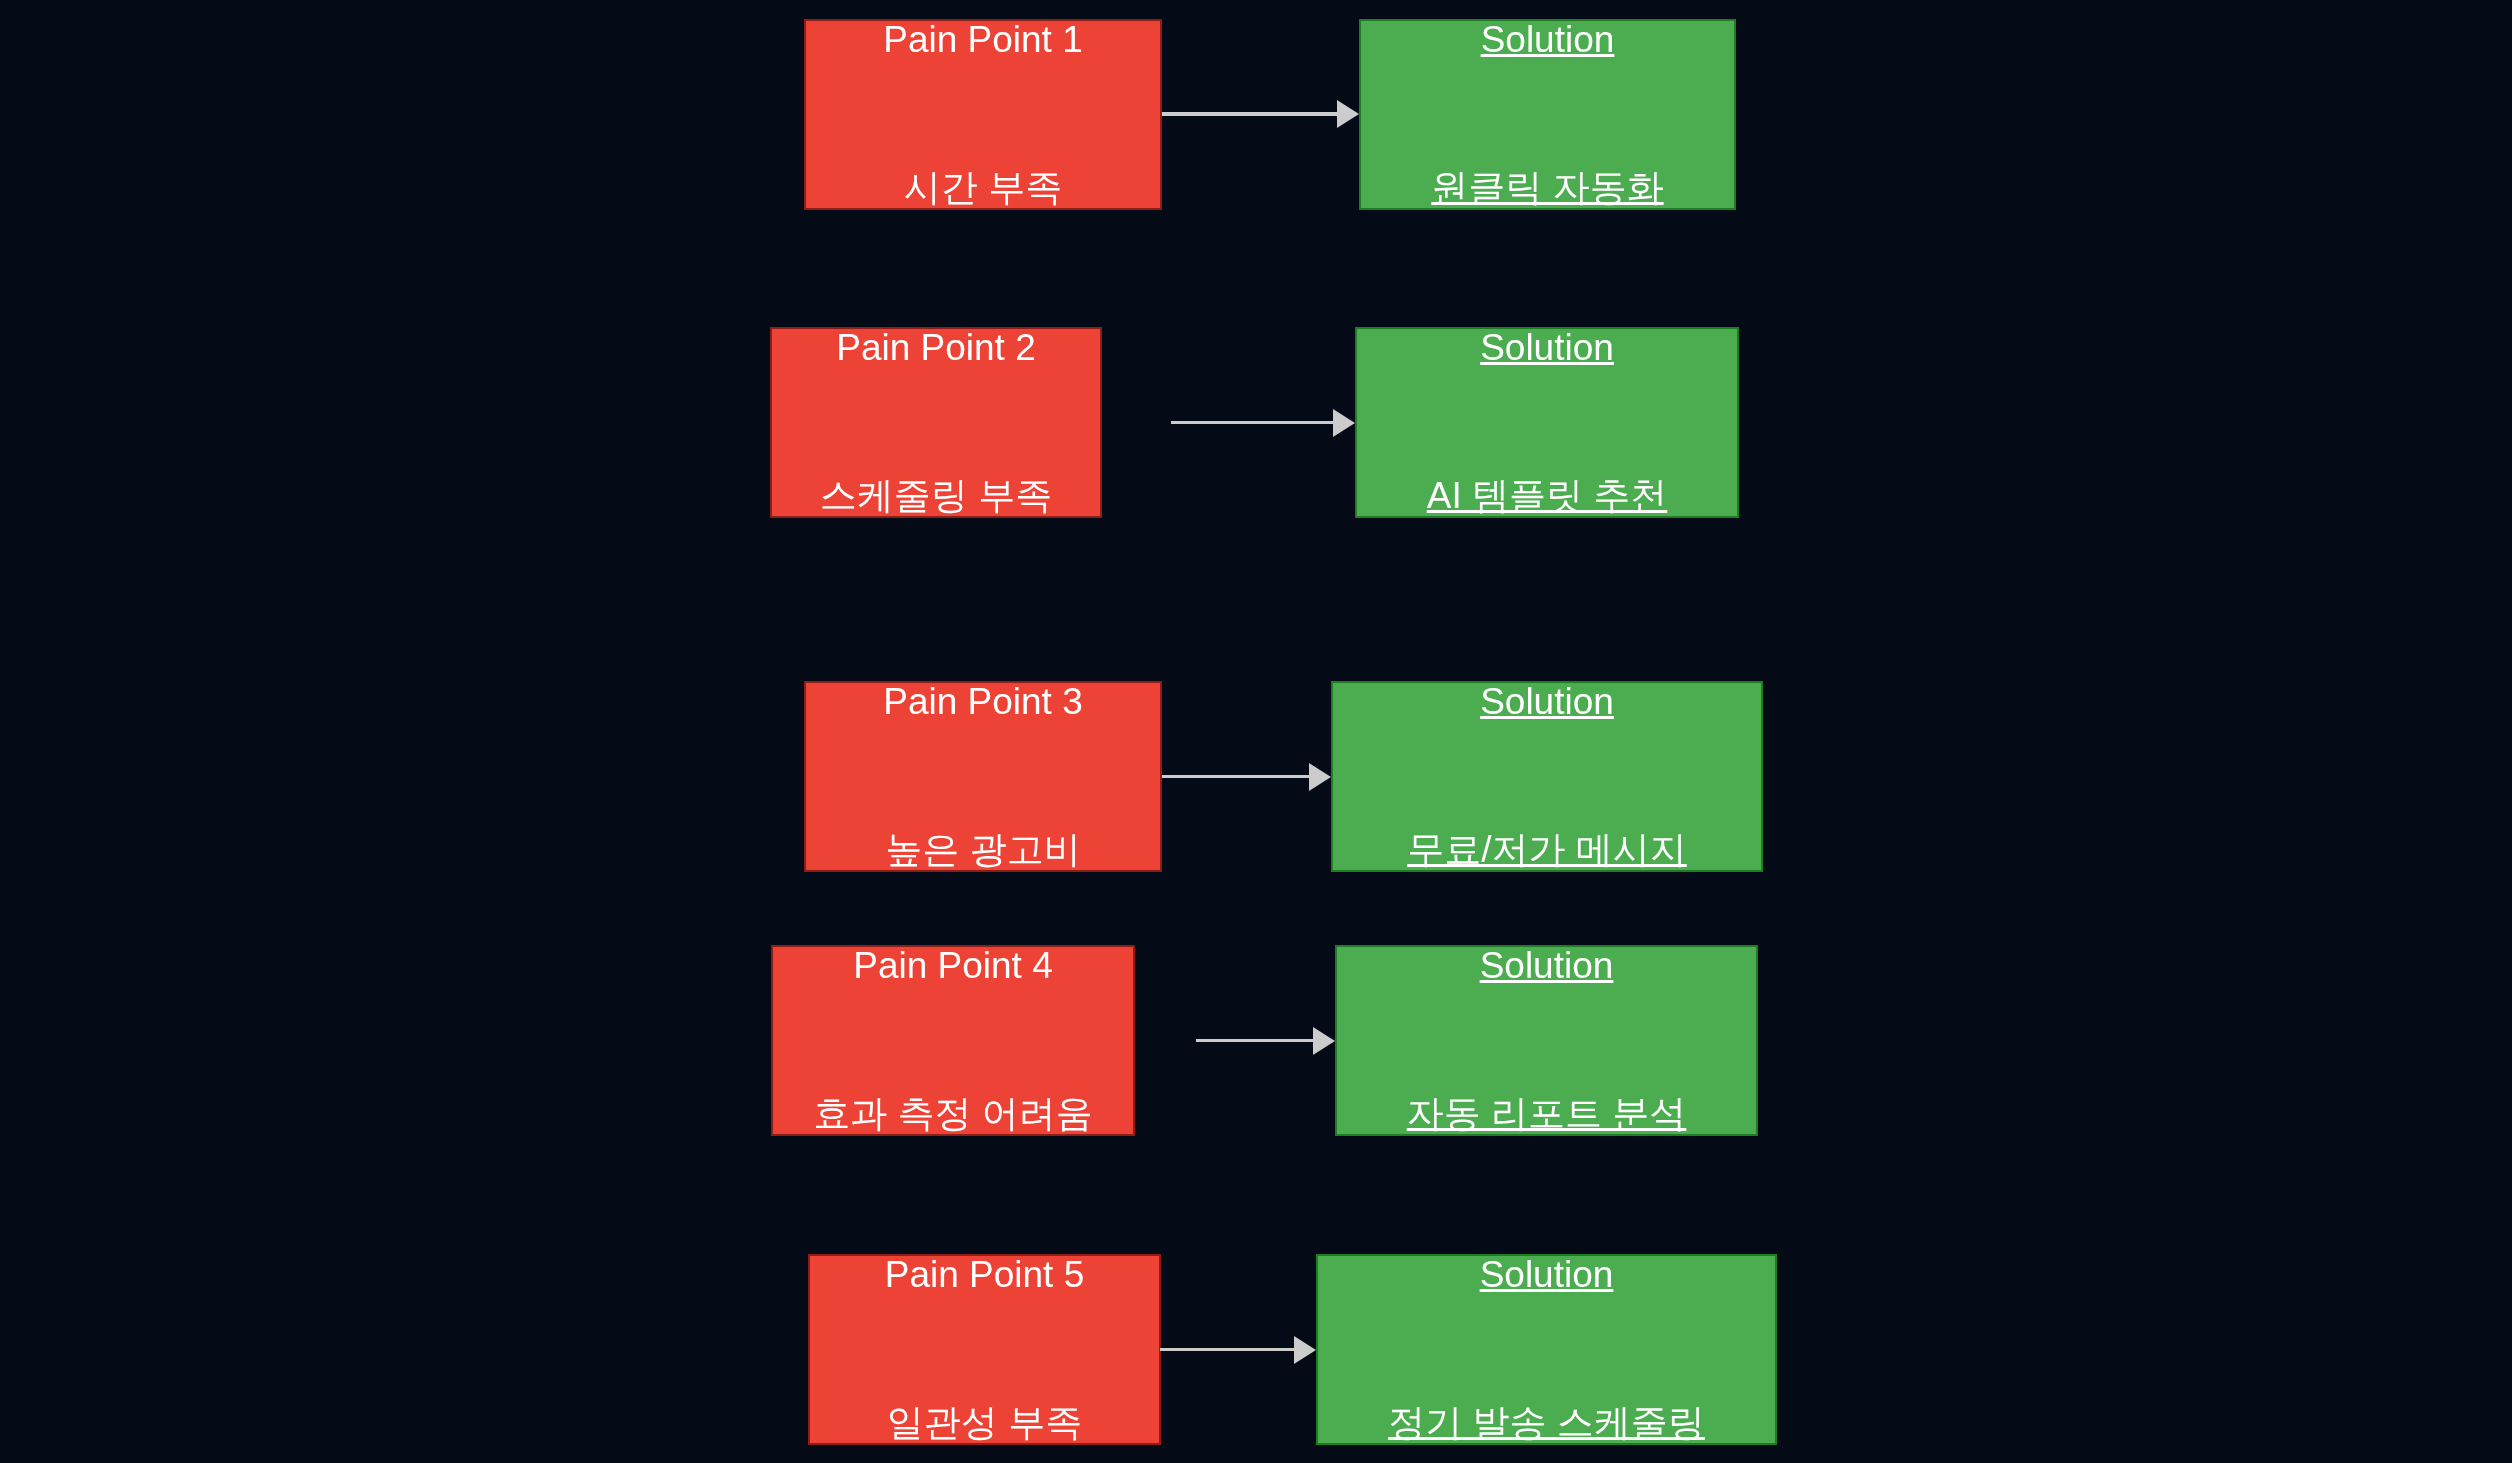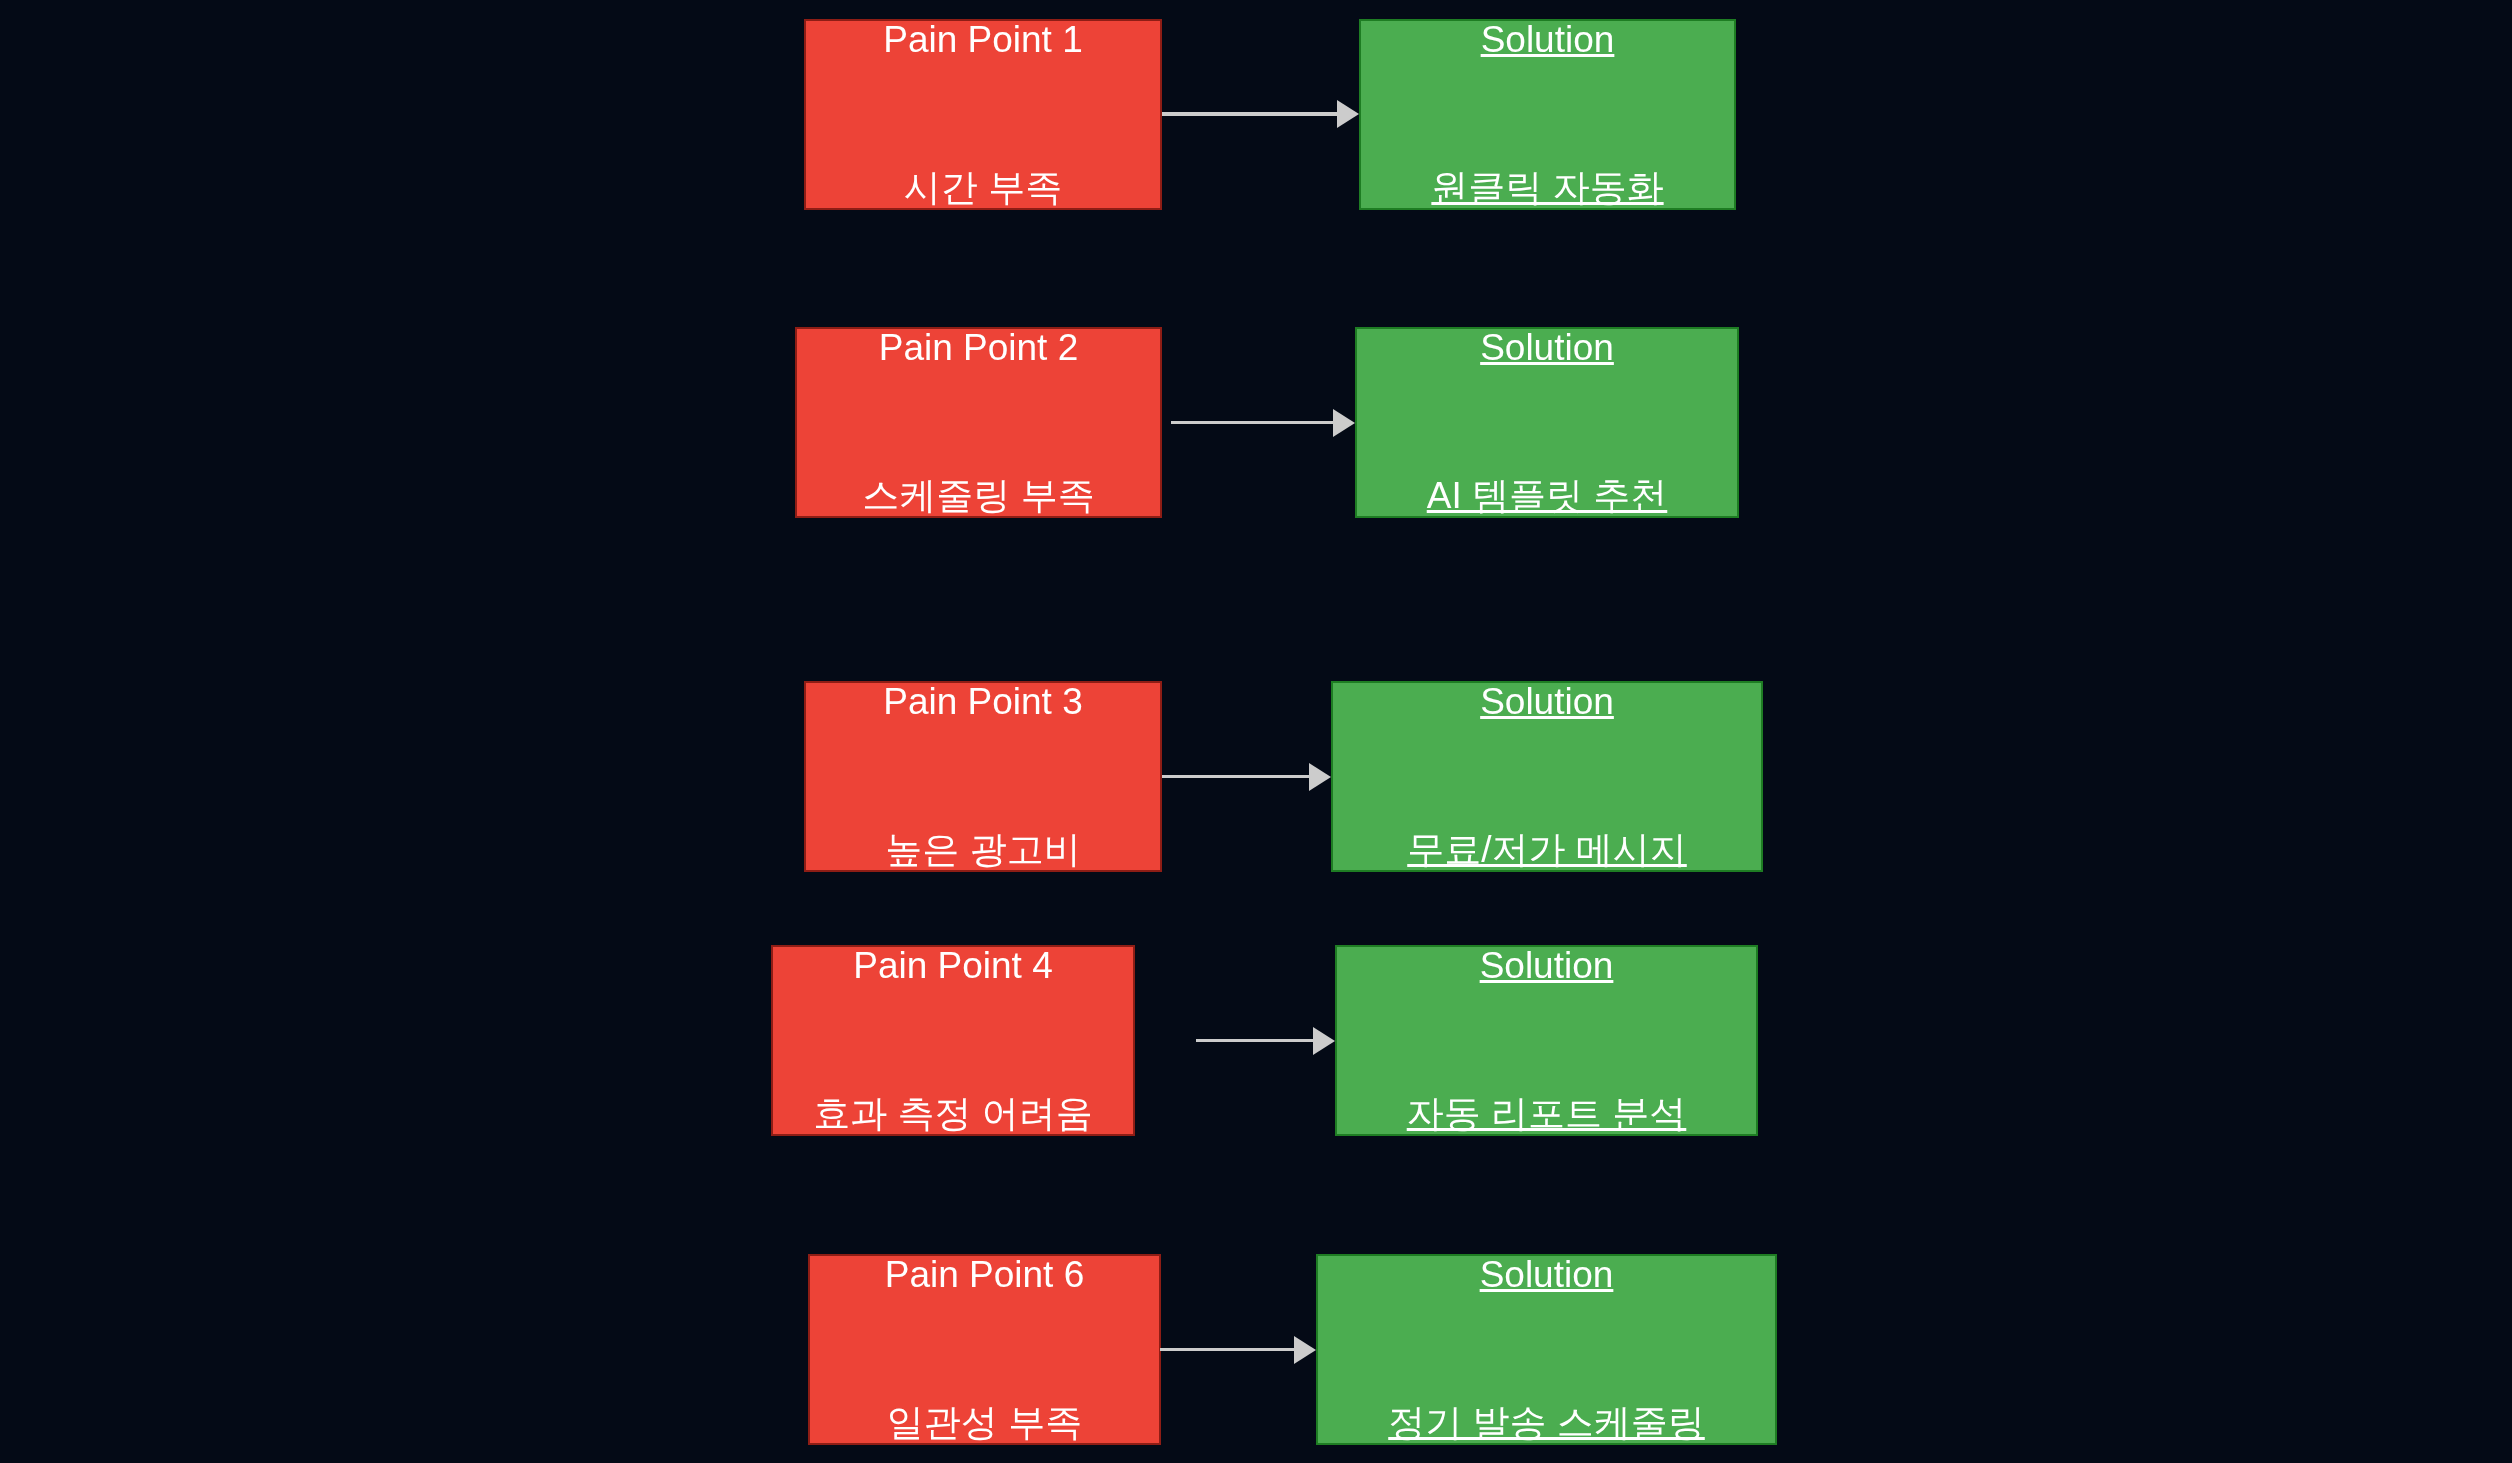--- a/index.html
+++ b/index.html
@@ -39,21 +39,21 @@
     border-bottom:14px solid transparent;
   }
   
   .r1 .box,.r1.arrow,.r1 .arrow{top:18.5px;}
   .r2 .box,.r2 .arrow{top:327px;}
   .r3 .box,.r3 .arrow{top:637px;margin-top:44px;}
   .r4 .box,.r4 .arrow{top:945px;}
   .r5 .box,.r5 .arrow{top:1254px;}
   
   .r1 .pain{left:804px;width:358px;}   .r1 .solution{left:1359px;width:377px;} .r1 .arrow{left:1162px;width:197px;}
-  .r2 .pain{left:795px;width:367px;}   .r2 .solution{left:1355px;width:384px;} .r2 .arrow{left:1171px;width:184px;}
+  .r2 .pain{left:770px;width:332px;}   .r2 .solution{left:1355px;width:384px;} .r2 .arrow{left:1171px;width:184px;}
   .r3 .pain{left:804px;width:358px;}   .r3 .solution{left:1331px;width:432px;} .r3 .arrow{left:1162px;width:169px;}
   .r4 .pain{left:771px;width:364px;}   .r4 .solution{left:1335px;width:423px;} .r4 .arrow{left:1196px;width:139px;}
   .r5 .pain{left:808px;width:353px;}   .r5 .solution{left:1316px;width:461px;} .r5 .arrow{left:1160px;width:156px;}
 </style>
 </head>
 <body style="background: rgb(4, 10, 22);">
 
 <div class="canvas">
 
   <div class="r1">
@@ -111,21 +111,21 @@
       <div class="arrow-head"></div>
     </div>
     <div class="box solution">
       <span class="title">Solution</span>
       <span class="subtitle">자동 리포트 분석</span>
     </div>
   </div>
 
   <div class="r5">
     <div class="box pain">
-      <span class="title">Pain Point 6</span>
+      <span class="title">Pain Point 5</span>
       <span class="subtitle">일관성 부족</span>
     </div>
     <div class="arrow">
       <div class="arrow-line"></div>
       <div class="arrow-head"></div>
     </div>
     <div class="box solution">
       <span class="title">Solution</span>
       <span class="subtitle">정기 발송 스케줄링</span>
     </div>

